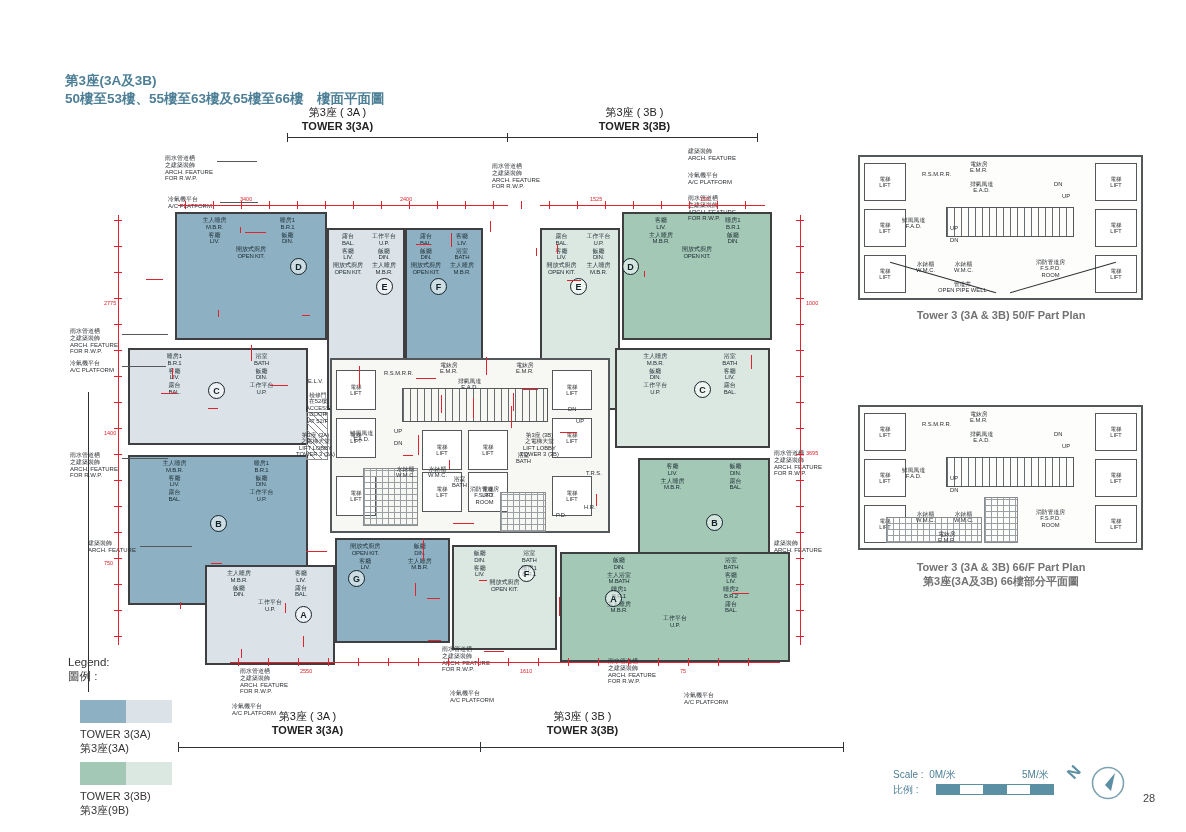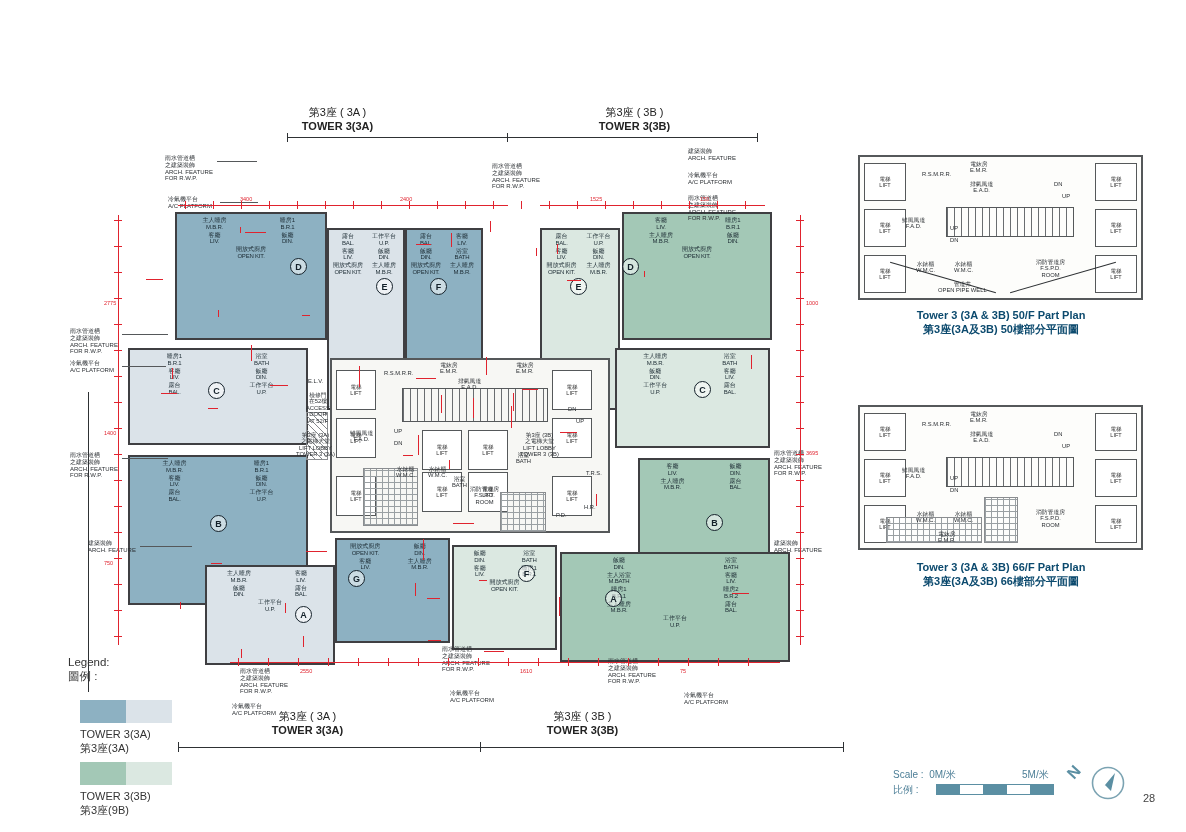--- a/index.html
+++ b/index.html
@@ -37,40 +37,44 @@
         background:repeating-linear-gradient(45deg,#85898c 0 1px,transparent 1px 5px);}
   .lbl{position:absolute;color:#2b2f33;text-align:center;white-space:nowrap;}
   .lbl div{font-size:5.8px;line-height:6.4px;}
   .annot div{font-size:6px;line-height:6.8px;text-align:left;color:#2b2f33;white-space:nowrap;}
   .leader{position:absolute;background:#55585a;}
   .dimseg{position:absolute;background:#e0232e;}
   .dimnum{position:absolute;color:#e0232e;font-size:5.5px;line-height:6px;white-space:nowrap;}
   .blkline{position:absolute;background:#2e3134;}
   
   .pp-box{position:absolute;border:2px solid #55585a;background:#fdfdfb;box-sizing:border-box;}
-  .caption{position:absolute;width:300px;text-align:center;color:#0c4a6e;font-weight:bold;}
+  .caption{position:absolute;width:300px;text-align:center;color:#737373;font-weight:bold;}
   .caption .ce{font-size:11px;line-height:14px;}
   .caption .cz{font-size:11px;line-height:15px;}
   
   .lg-title{font-size:11.5px;color:#333;line-height:14px;}
   .lg-swatch{position:absolute;width:92px;height:23px;display:flex;}
   .lg-swatch span{flex:1;}
   .lg-label{position:absolute;font-size:11px;color:#333;line-height:14px;}
   
   .sc-text{font-size:10px;color:#4d7f97;line-height:13px;}
   .sc-bar{position:absolute;display:flex;border:1px solid #5b8fa3;height:9px;width:116px;}
   .sc-bar span{flex:1;}
   .pagenum{font-size:11px;color:#444;}
 </style>
 </head>
 <body>
 
 <div class="page">
 
   <div class="abs" style="left:65px;top:13px;">
+  </div>
+  <div class="abs" style="left:65px;top:72px;">
+    <div class="h-zh">第3座(3A及3B)</div>
+    <div class="h-zh">50樓至53樓、55樓至63樓及65樓至66樓　樓面平面圖</div>
   </div>
 
   <div class="abs tw-label" style="left:255px;top:106px;width:165px;">
     <div class="zh">第3座 ( 3A )</div>
     <div class="en">TOWER 3(3A)</div>
   </div>
   <div class="abs tw-label" style="left:552px;top:106px;width:165px;">
     <div class="zh">第3座 ( 3B )</div>
     <div class="en">TOWER 3(3B)</div>
   </div>
@@ -934,21 +938,20 @@
         <div>ROOM</div>
       </div>
       <div class="lbl" style="left: 938px; top: 531px;">
         <div>電錶房</div>
         <div>E.M.R.</div>
       </div>
     </div>
 
   <div class="caption" style="left:851px;top:308px;">
     <div class="ce">Tower 3 (3A &amp; 3B) 50/F Part Plan</div>
-    <div class="cz">第3座(3A及3B) 50樓部分平面圖</div>
   </div>
   <div class="caption" style="left:851px;top:560px;">
     <div class="ce">Tower 3 (3A &amp; 3B) 66/F Part Plan</div>
     <div class="cz">第3座(3A及3B) 66樓部分平面圖</div>
   </div>
 
   <div class="abs" style="left:68px;top:655px;">
     <div class="lg-title">Legend:</div>
     <div class="lg-title">圖例 :</div>
   </div>

